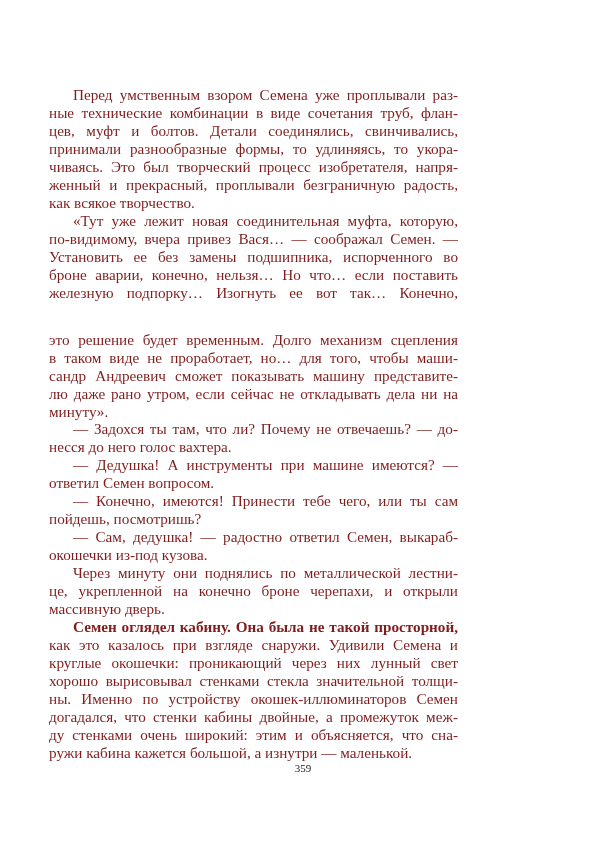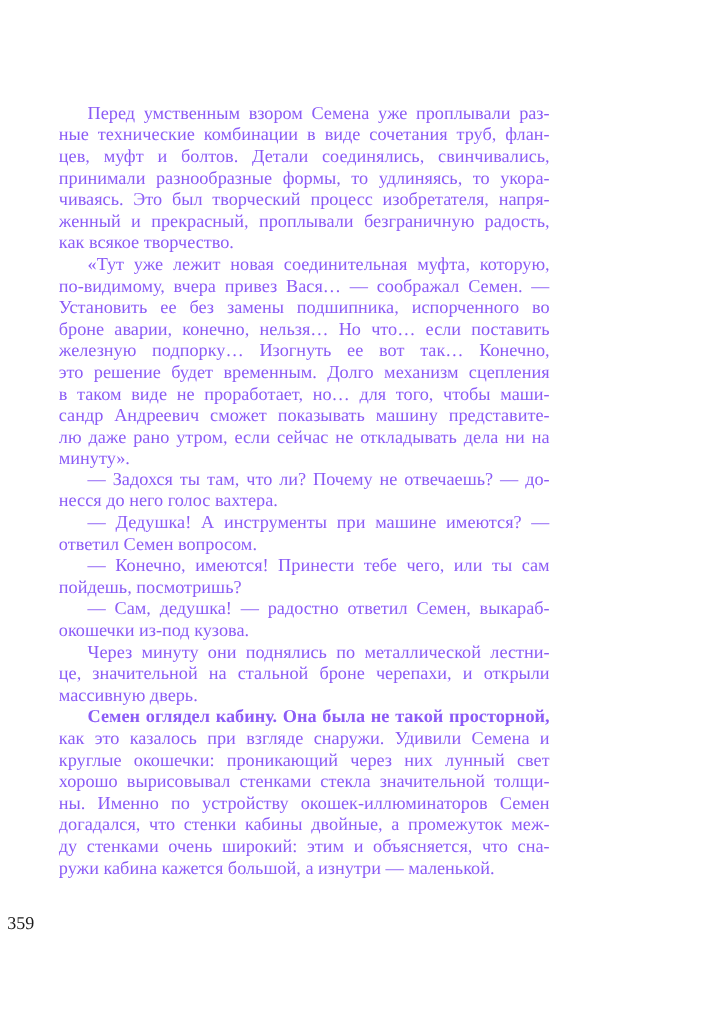--- a/index.html
+++ b/index.html
@@ -5,43 +5,44 @@
   html, body { margin: 0; padding: 0; background: #ffffff; }
   body { width: 600px; height: 852px; position: relative; overflow: hidden; }
   .page {
     position: absolute;
     left: 49px;
     top: 86px;
     width: 409px;
     font-family: "Liberation Serif", "DejaVu Serif", serif;
     font-size: 15.2px;
     line-height: 17.98px;
-    color: #8b5cf6;
+    color: #7f1d1d;
   }
   .para {
     margin: 0;
     text-align: justify;
     text-align-last: left;
     text-indent: 0;
   }
   .line {
     display: block;
     white-space: nowrap;
     text-align: justify;
     text-align-last: justify;
     height: 17.98px;
   }
   .line.last { text-align-last: left; }
   .line.indent { padding-left: 24px; }
   .pagenum {
     position: absolute;
     left: 0; right: 0;
     top: 762px;
+    text-align: center;
     font-family: "Liberation Serif", "DejaVu Serif", serif;
-    font-size: 15px;
+    font-size: 11px;
     color: #1a1a1a;
     padding-left: 6px;
   }
 </style>
 </head>
 <body>
 
 <div class="page">
   <div class="para">
     <span class="line indent" style="white-space: normal; text-align-last: justify; overflow: hidden;">Перед умственным взором Семена уже проплывали раз-</span>
@@ -51,21 +52,21 @@
     <span class="line" style="white-space: normal; text-align-last: justify; overflow: hidden;">чиваясь. Это был творческий процесс изобретателя, напря-</span>
     <span class="line" style="white-space: normal; text-align-last: justify; overflow: hidden;">женный и прекрасный, проплывали безграничную радость,</span>
     <span class="line last">как всякое творчество.</span>
   </div>
   <div class="para">
     <span class="line indent" style="white-space: normal; text-align-last: justify; overflow: hidden;">«Тут уже лежит новая соединительная муфта, которую,</span>
     <span class="line" style="white-space: normal; text-align-last: justify; overflow: hidden;">по-видимому, вчера привез Вася… — соображал Семен. —</span>
     <span class="line" style="white-space: normal; text-align-last: justify; overflow: hidden;">Установить ее без замены подшипника, испорченного во</span>
     <span class="line" style="white-space: normal; text-align-last: justify; overflow: hidden;">броне аварии, конечно, нельзя… Но что… если поставить</span>
     <span class="line" style="white-space: normal; text-align-last: justify; overflow: hidden;">железную подпорку… Изогнуть ее вот так… Конечно,</span>
-    <span class="line" style="white-space: normal; text-align-last: justify; overflow: hidden;">это решение будет временным. Долго механизм сцепления</span>
+    <span class="line" style="white-space: normal; text-align-last: justify; overflow: hidden; margin-top: 29px;">это решение будет временным. Долго механизм сцепления</span>
     <span class="line" style="white-space: normal; text-align-last: justify; overflow: hidden;">в таком виде не проработает, но… для того, чтобы маши-</span>
     <span class="line" style="white-space: normal; text-align-last: justify; overflow: hidden;">сандр Андреевич сможет показывать машину представите-</span>
     <span class="line" style="white-space: normal; text-align-last: justify; overflow: hidden;">лю даже рано утром, если сейчас не откладывать дела ни на</span>
     <span class="line last">минуту».</span>
   </div>
   <div class="para">
     <span class="line indent" style="white-space: normal; text-align-last: justify; overflow: hidden;">— Задохся ты там, что ли? Почему не отвечаешь? — до-</span>
     <span class="line last">несся до него голос вахтера.</span>
   </div>
   <div class="para">
@@ -75,21 +76,21 @@
   <div class="para">
     <span class="line indent" style="white-space: normal; text-align-last: justify; overflow: hidden;">— Конечно, имеются! Принести тебе чего, или ты сам</span>
     <span class="line last">пойдешь, посмотришь?</span>
   </div>
   <div class="para">
     <span class="line indent" style="white-space: normal; text-align-last: justify; overflow: hidden;">— Сам, дедушка! — радостно ответил Семен, выкараб-</span>
     <span class="line last">окошечки из-под кузова.</span>
   </div>
   <div class="para">
     <span class="line indent" style="white-space: normal; text-align-last: justify; overflow: hidden;">Через минуту они поднялись по металлической лестни-</span>
-    <span class="line" style="white-space: normal; text-align-last: justify; overflow: hidden;">це, значительной на стальной броне черепахи, и открыли</span>
+    <span class="line" style="white-space: normal; text-align-last: justify; overflow: hidden;">це, укрепленной на конечно броне черепахи, и открыли</span>
     <span class="line last">массивную дверь.</span>
   </div>
   <div class="para">
     <span class="line indent" style="white-space: normal; text-align-last: justify; overflow: hidden; font-weight: bold;">Семен оглядел кабину. Она была не такой просторной,</span>
     <span class="line" style="white-space: normal; text-align-last: justify; overflow: hidden;">как это казалось при взгляде снаружи. Удивили Семена и</span>
     <span class="line" style="white-space: normal; text-align-last: justify; overflow: hidden;">круглые окошечки: проникающий через них лунный свет</span>
     <span class="line" style="white-space: normal; text-align-last: justify; overflow: hidden;">хорошо вырисовывал стенками стекла значительной толщи-</span>
     <span class="line" style="white-space: normal; text-align-last: justify; overflow: hidden;">ны. Именно по устройству окошек-иллюминаторов Семен</span>
     <span class="line" style="white-space: normal; text-align-last: justify; overflow: hidden;">догадался, что стенки кабины двойные, а промежуток меж-</span>
     <span class="line" style="white-space: normal; text-align-last: justify; overflow: hidden;">ду стенками очень широкий: этим и объясняется, что сна-</span>

